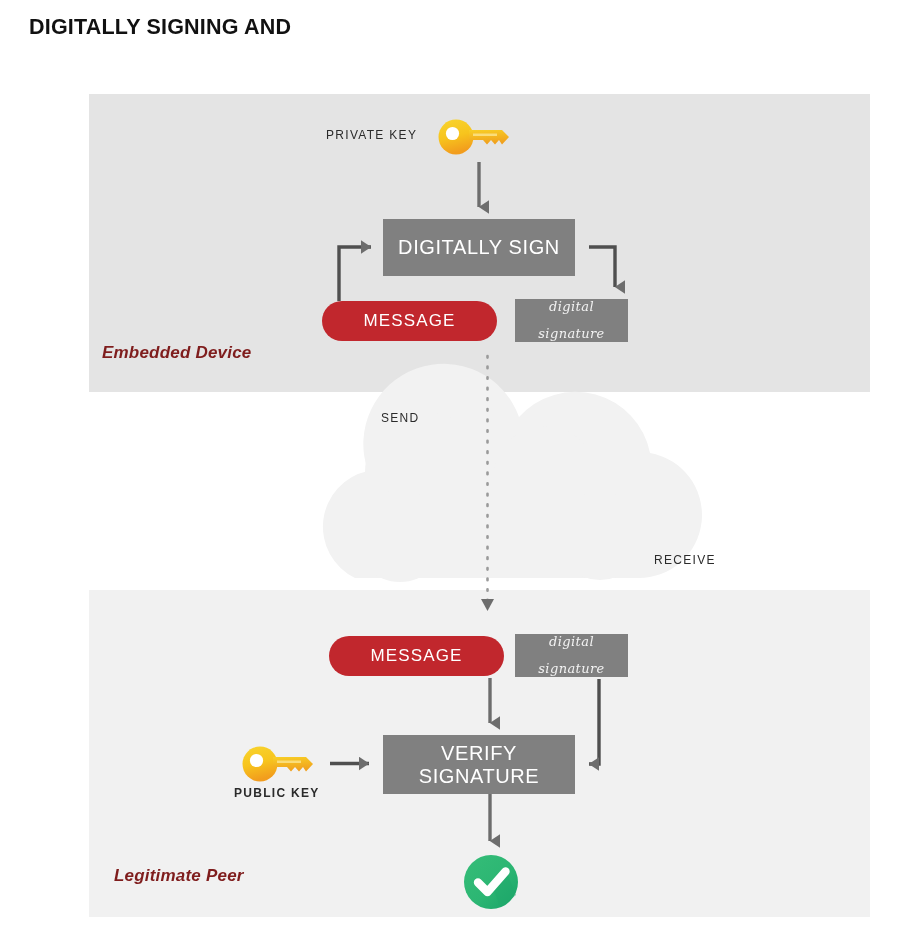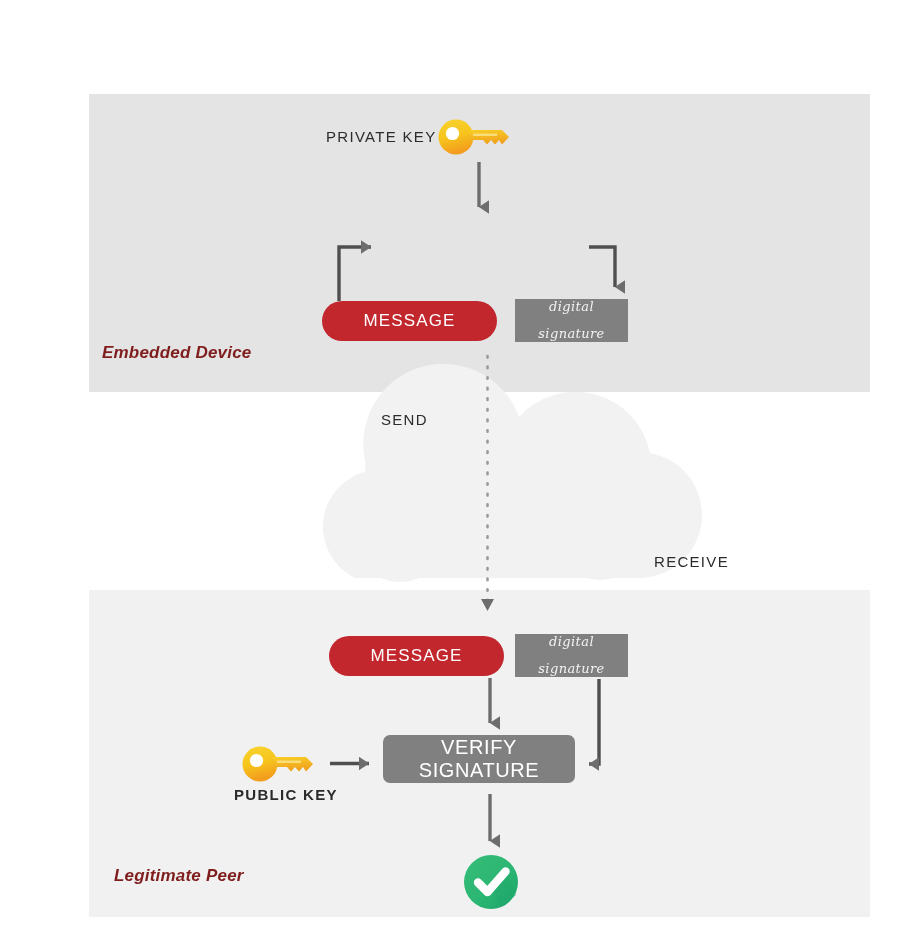--- a/index.html
+++ b/index.html
@@ -87,21 +87,21 @@
   }
   .box-proc {
     font-size: 20px;
     letter-spacing: 0.6px;
     font-weight: normal;
   }
   #box-sign {
     left: 383px; top: 219px; width: 192px; height: 57px;
   }
   #box-verify {
-    left: 383px; top: 735px; width: 192px; height: 48px; border-radius: 7px;
+    left: 383px; top: 735px; width: 192px; height: 59px;
   }
   .box-msg {
     font-size: 17px;
     letter-spacing: 1.1px;
     font-weight: normal;
   }
   #box-msg-top {
     left: 322px; top: 301px; width: 175px; height: 40px;
   }
   #box-msg-bot {
@@ -121,21 +121,21 @@
     left: 515px; top: 299px; width: 113px; height: 43px;
   }
   #box-sig-bot {
     left: 515px; top: 634px; width: 113px; height: 43px;
   }
 
   
   .caption {
     position: absolute;
     color: #2b2b2b;
-    font-size: 15px;
+    font-size: 12px;
     letter-spacing: 1.3px;
     white-space: nowrap;
   }
   #cap-private { left: 326px; top: 128px; }
   #cap-public  { left: 234px; top: 786px; font-weight: bold; }
   #cap-send    { left: 336px; top: 411px; margin-left: 45px; }
   #cap-receive { left: 654px; top: 553px; }
   #cap-auth    { left: 600px; top: 868px; font-size: 18px; letter-spacing: 1.1px; }
 
   
@@ -147,20 +147,21 @@
     overflow: visible;
     pointer-events: none;
   }
 </style>
 </head>
 <body>
 
 <div id="canvas">
 
   <div id="title">
+    <span class="ln">DIGITALLY SIGNING AND</span>
   </div>
 
   <div class="panel" id="panel-embedded"></div>
   <div class="panel" id="panel-peer"></div>
 
   <svg id="vec" viewBox="0 0 900 941">
     <defs>
       <linearGradient id="keyGrad" x1="0" y1="0" x2="0.25" y2="1">
         <stop offset="0%" stop-color="#f8d42e"></stop>
         <stop offset="55%" stop-color="#f7c41d"></stop>
@@ -233,20 +234,23 @@
 
     <g>
       <circle cx="491" cy="882" r="27" fill="url(#checkGrad)"></circle>
       <path d="M 491,882 L 505,868 L 516,895 L 500,907 Z" fill="#21a96c" opacity="0.55"></path>
       <path d="M 478,882.5 L 487.5,892 L 505.5,871.5" fill="none" stroke="#ffffff" stroke-width="8.4" stroke-linecap="round" stroke-linejoin="round"></path>
     </g>
   </svg>
 
   <div class="caption" id="cap-private">PRIVATE KEY</div>
 
+  <div class="box box-gray box-proc" id="box-sign">
+    <span>DIGITALLY SIGN</span>
+  </div>
 
   <div class="box box-red box-msg" id="box-msg-top">
     <span>MESSAGE</span>
   </div>
 
   <div class="box box-gray box-sig" id="box-sig-top">
     <span>digital</span>
     <span>signature</span>
   </div>
 

